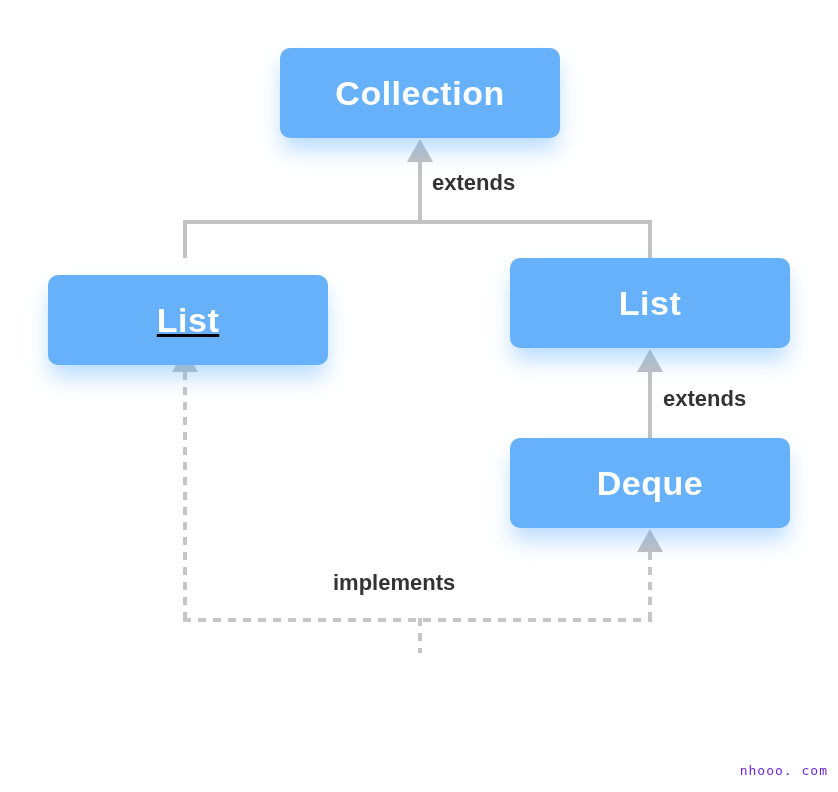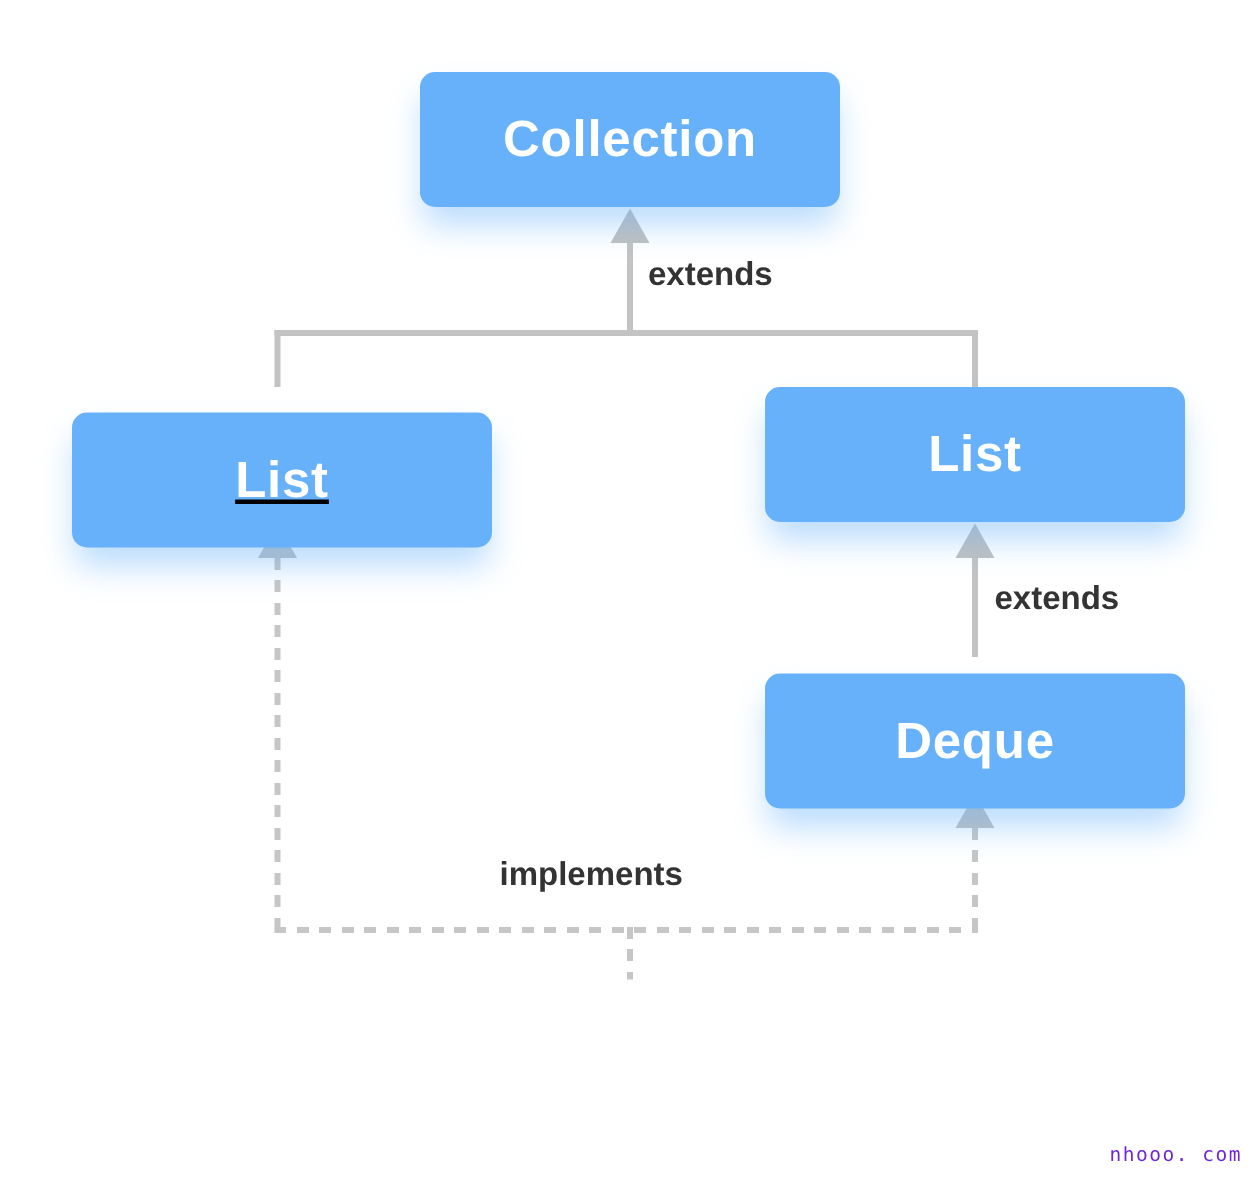--- a/index.html
+++ b/index.html
@@ -29,21 +29,21 @@
   }
   .node span {
     color: #ffffff;
     font-size: 34px;
     font-weight: 700;
     letter-spacing: 0.5px;
   }
   .node-collection { left: 280px; top: 48px; }
   .node-list       { left: 48px;  top: 275px; text-decoration: underline; }
   .node-queue      { left: 510px; top: 258px; }
-  .node-deque      { left: 510px; top: 438px; margin-top: 11px; }
+  .node-deque      { left: 510px; top: 438px; }
   .node-linkedlist { left: 280px; top: 653px; }
 
   
   .line {
     position: absolute;
     background: #c3c3c3;
   }
   .line-collection-v { left: 418px; top: 161px; width: 4px; height: 63px; }
   .line-branch-h     { left: 183px; top: 220px; width: 469px; height: 4px; }
   .line-branch-list  { left: 183px; top: 220px; width: 4px; height: 38px; }

